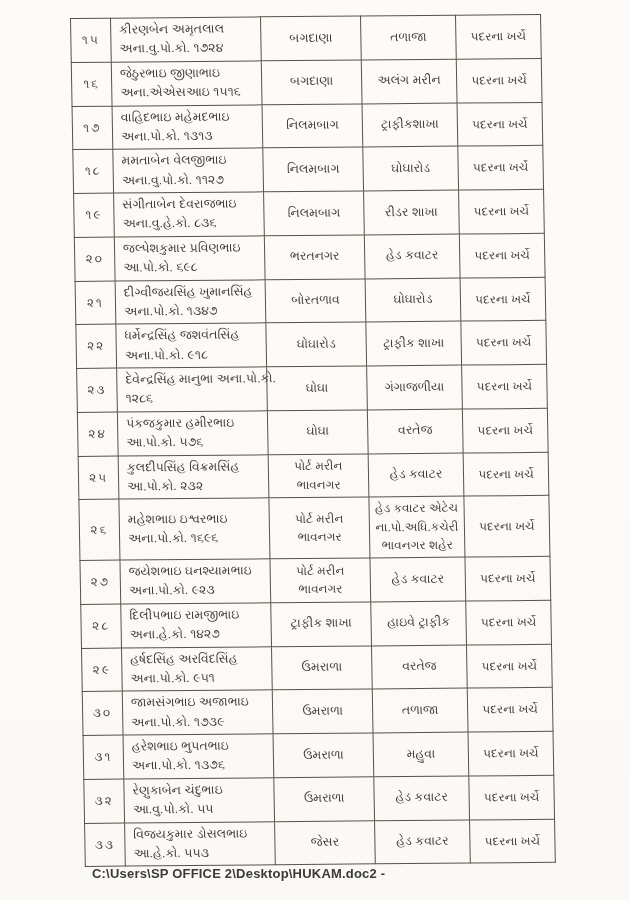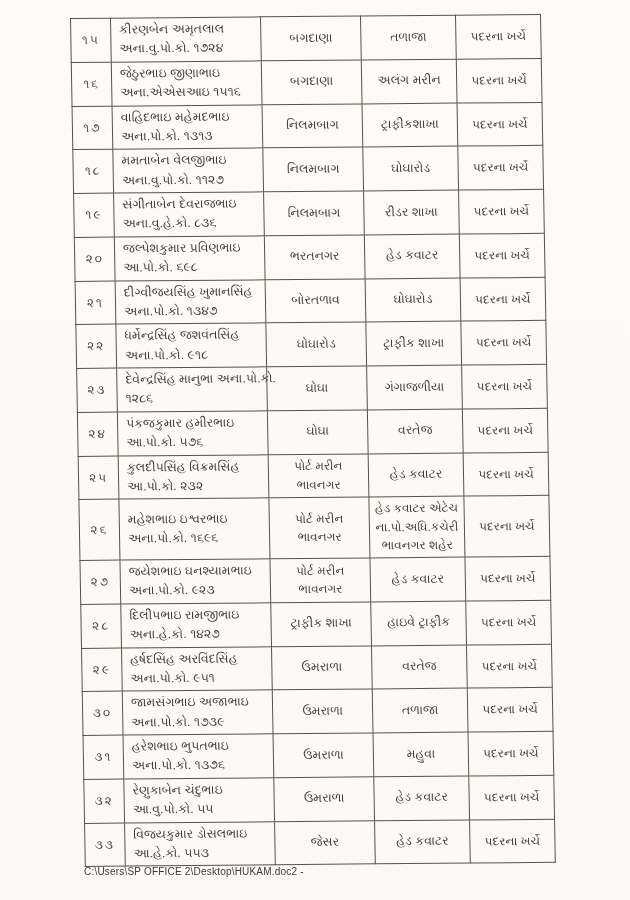--- a/index.html
+++ b/index.html
@@ -51,24 +51,24 @@
   }
   td.c-mid { text-align: center; }
   td.c-rem {
     text-align: center;
     white-space: nowrap;
     font-size: 12px;
   }
   .nm { white-space: nowrap; }
   .footer-path {
     position: absolute;
-    left: 84px;
+    left: 92px;
     top: 866px;
-    font-size: 10px;
-    font-weight: normal;
+    font-size: 13px;
+    font-weight: bold;
     letter-spacing: 0.2px;
     color: #3b3a38;
     font-family: "Liberation Sans", sans-serif;
   }
 </style>
 </head>
 <body>
 
 <div class="page">
 

